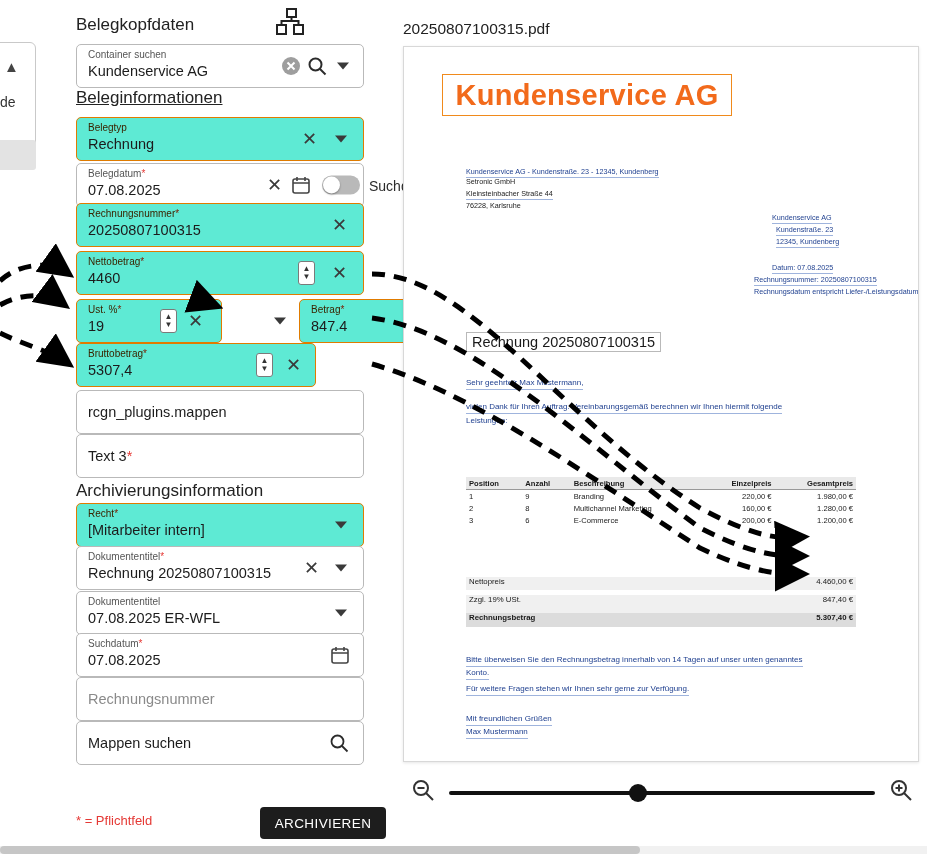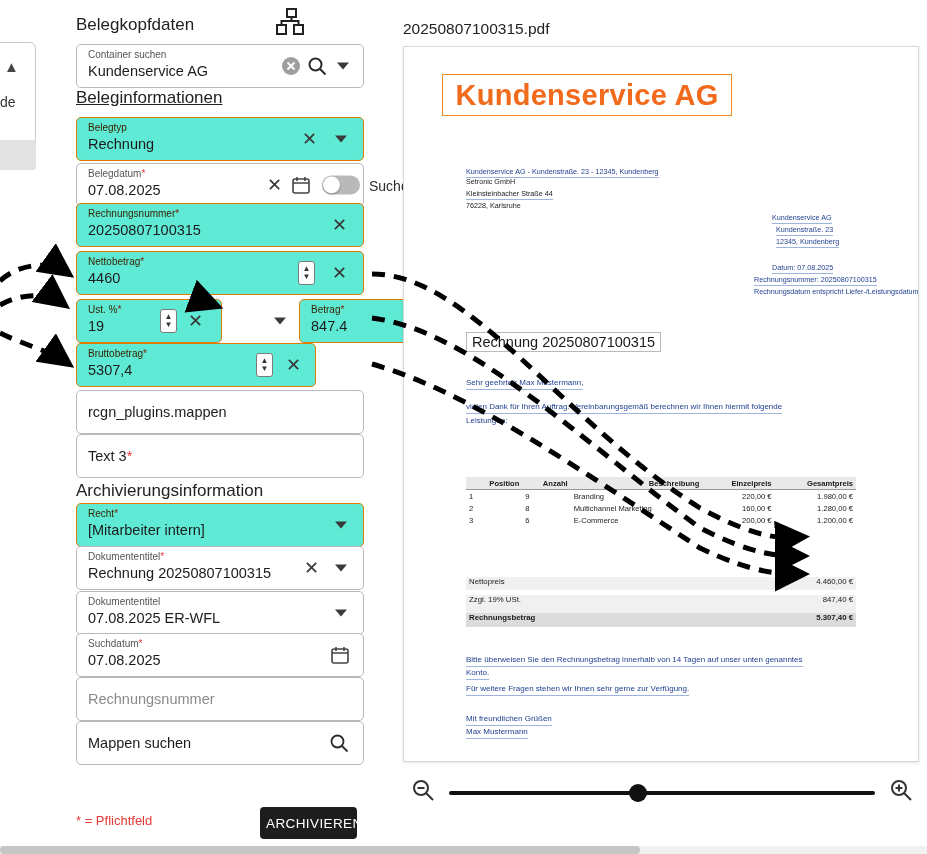--- a/index.html
+++ b/index.html
@@ -76,21 +76,21 @@
   #f-ansprech { top:677px; }
   #f-mappensuch { top:721px; }
 
   .toggle-wrap { position:absolute; left:245px; top:50%; transform:translateY(-50%); display:flex; align-items:center; gap:9px;}
   .toggle { width:38px;height:19px;border-radius:10px;background:#b9b9b9;position:relative; }
   .toggle .knob { position:absolute; left:1px; top:1px; width:17px;height:17px;border-radius:50%;background:#fff;box-shadow:0 1px 2px rgba(0,0,0,.35); }
   .toggle-label { font-size:14px;color:#2b2b2b; white-space:nowrap; }
 
   .pflicht { position:absolute; left:76px; top:813px; font-size:13px; color:#e53935; }
   .archiv-btn {
-    position:absolute; left:260px; top:807px; width:97px; height:32px;
+    position:absolute; left:260px; top:807px; width:126px; height:32px;
     background:#1d1d1d; color:#fff; border:none; border-radius:4px;
     font-size:13.5px; letter-spacing:.4px; cursor:pointer;
   }
   .badge-btn {
     position:absolute; left:404px; top:344px; width:34px; height:34px;
     background:#111; border-radius:4px; display:flex;align-items:center;justify-content:center;
   }
 
   
   .prev-col { position:absolute; left:403px; top:0; width:524px; height:854px; }
@@ -104,21 +104,21 @@
     position:absolute; left:38px; top:27px; width:290px; height:42px;
     border:1px solid #f08a1c; display:flex;align-items:center;justify-content:center;
   }
   .doc-header span { color:#f26a1b; font-size:29px; font-weight:bold; letter-spacing:.3px; }
   .tiny { position:absolute; font-size:7.2px; color:#1e3f8f; line-height:1.45; white-space:nowrap; }
   .tiny.black { color:#1a1a1a; }
   .ul { border-bottom:1px solid #9fb4dd; }
   .doc-h2 { position:absolute; left:62px; top:285px; font-size:14.5px; color:#1a1a1a; border:1px solid #b9b9b9; padding:1px 5px;}
   .tbl { position:absolute; left:62px; top:430px; width:390px; font-size:7.6px; color:#1a1a1a; border-collapse:collapse;}
   .tbl td, .tbl th { padding:1.5px 3px; }
-  .tbl thead th { background:#e9e9e9; font-weight:bold; text-align:right; border-bottom:1px solid #999; }
+  .tbl thead th { background:#e9e9e9; font-weight:bold; text-align:left; border-bottom:1px solid #999; }
   .tbl .num { text-align:right; }
   .sumrow { position:absolute; left:62px; width:390px; font-size:7.8px; color:#1a1a1a; }
   .sumrow .lab { position:absolute; left:3px; }
   .sumrow .val { position:absolute; right:3px; }
   .sum1 { top:530px; background:#f0f0f0; height:13px; }
   .sum2 { top:548px; background:#f0f0f0; height:30px; }
   .sum3 { top:566px; background:#dcdcdc; height:14px; font-weight:bold; }
 
   
   .zoombar { position:absolute; left:0; top:770px; width:516px; height:40px; }

